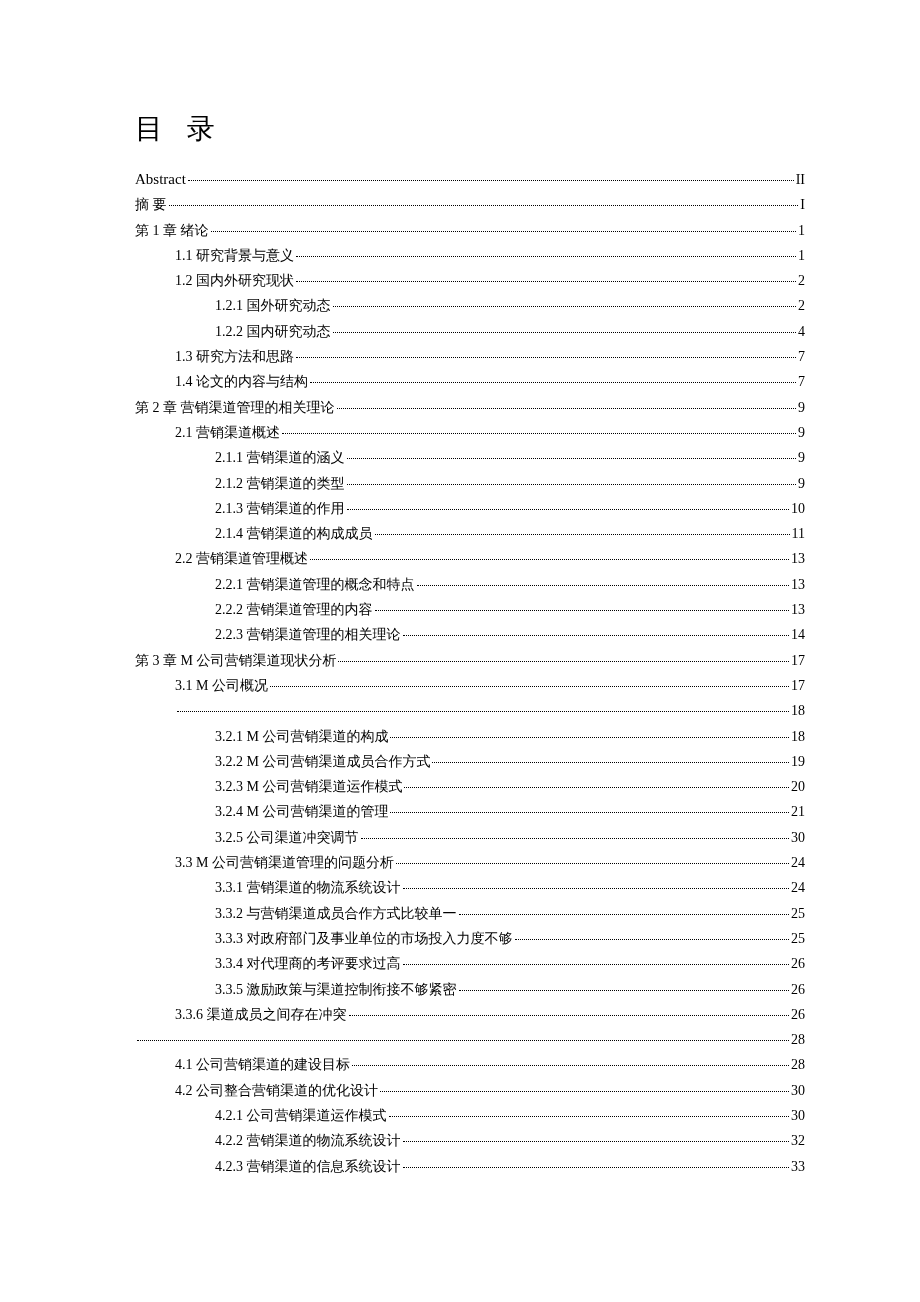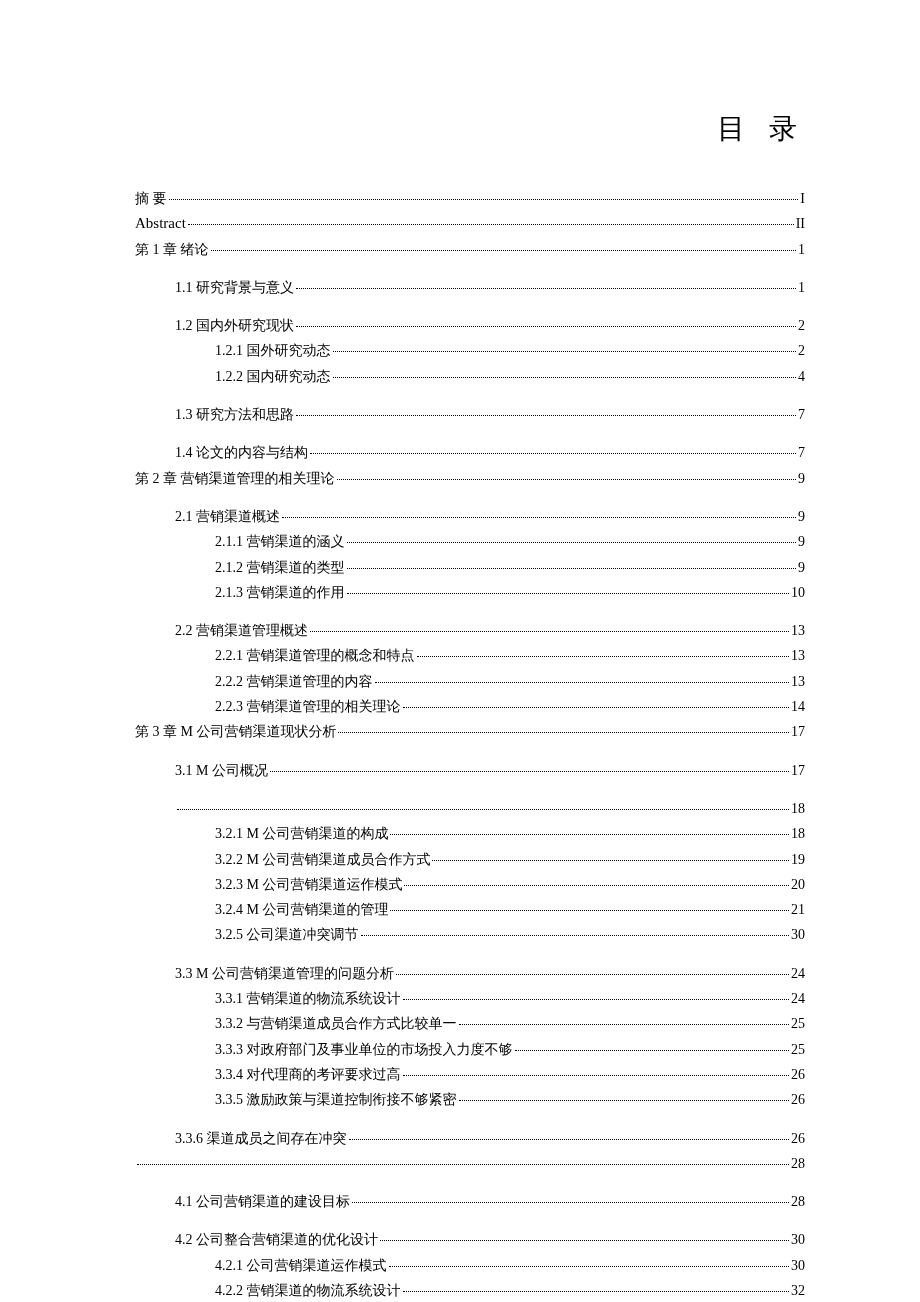--- a/index.html
+++ b/index.html
@@ -5,66 +5,66 @@
     * { margin: 0; padding: 0; box-sizing: border-box; }
     body {
       background: #fff;
       width: 920px;
       height: 1302px;
       font-family: "SimSun", "宋体", serif;
       color: #000;
       padding: 110px 115px 80px 135px;
     }
     .title {
-      text-align: right;
+      text-align: left;
       font-size: 28px;
       font-weight: normal;
       letter-spacing: 8px;
-      margin-bottom: 38px;
+      margin-bottom: 19px;
       font-family: "SimHei", "黑体", sans-serif;
     }
     .toc-line {
       display: flex;
       align-items: baseline;
       font-size: 14px;
       line-height: 25.3px;
       white-space: nowrap;
     }
     .toc-label { flex: 0 0 auto; }
     .toc-dots {
       flex: 1 1 auto;
       overflow: hidden;
       border-bottom: 1.4px dotted #000;
       position: relative;
       top: -3px;
       margin: 0 2px;
     }
     .toc-page { flex: 0 0 auto; }
     .indent-0 { padding-left: 0; }
-    .indent-1 { padding-left: 40px; margin-top: 13px; }
+    .indent-1 { padding-left: 40px; }
     .indent-2 { padding-left: 80px; justify-content: flex-end; }
     .ff-en { font-family: "Times New Roman", serif; font-size: 15px; }
   </style>
 </head>
 <body>
 
 <div class="title">目 录</div>
 
 <div id="toc-container">
     <div class="toc-line indent-0">
+      <span class="toc-label ff-en">Abstract</span>
+      <span class="toc-dots"></span>
+      <span class="toc-page">II</span>
+    </div>
+    <div class="toc-line indent-0">
       <span class="toc-label">摘 要</span>
       <span class="toc-dots"></span>
       <span class="toc-page">I</span>
     </div>
     <div class="toc-line indent-0">
-      <span class="toc-label ff-en">Abstract</span>
-      <span class="toc-dots"></span>
-      <span class="toc-page">II</span>
-    </div>
-    <div class="toc-line indent-0">
       <span class="toc-label">第 1 章 绪论</span>
       <span class="toc-dots"></span>
       <span class="toc-page">1</span>
     </div>
     <div class="toc-line indent-1">
       <span class="toc-label">1.1 研究背景与意义</span>
       <span class="toc-dots"></span>
       <span class="toc-page">1</span>
     </div>
     <div class="toc-line indent-1">
@@ -109,20 +109,25 @@
     </div>
     <div class="toc-line indent-2">
       <span class="toc-label">2.1.2 营销渠道的类型</span>
       <span class="toc-dots"></span>
       <span class="toc-page">9</span>
     </div>
     <div class="toc-line indent-2">
       <span class="toc-label">2.1.3 营销渠道的作用</span>
       <span class="toc-dots"></span>
       <span class="toc-page">10</span>
+    </div>
+    <div class="toc-line indent-2">
+      <span class="toc-label">2.1.4 营销渠道的构成成员</span>
+      <span class="toc-dots"></span>
+      <span class="toc-page">11</span>
     </div>
     <div class="toc-line indent-1">
       <span class="toc-label">2.2 营销渠道管理概述</span>
       <span class="toc-dots"></span>
       <span class="toc-page">13</span>
     </div>
     <div class="toc-line indent-2">
       <span class="toc-label">2.2.1 营销渠道管理的概念和特点</span>
       <span class="toc-dots"></span>
       <span class="toc-page">13</span>

